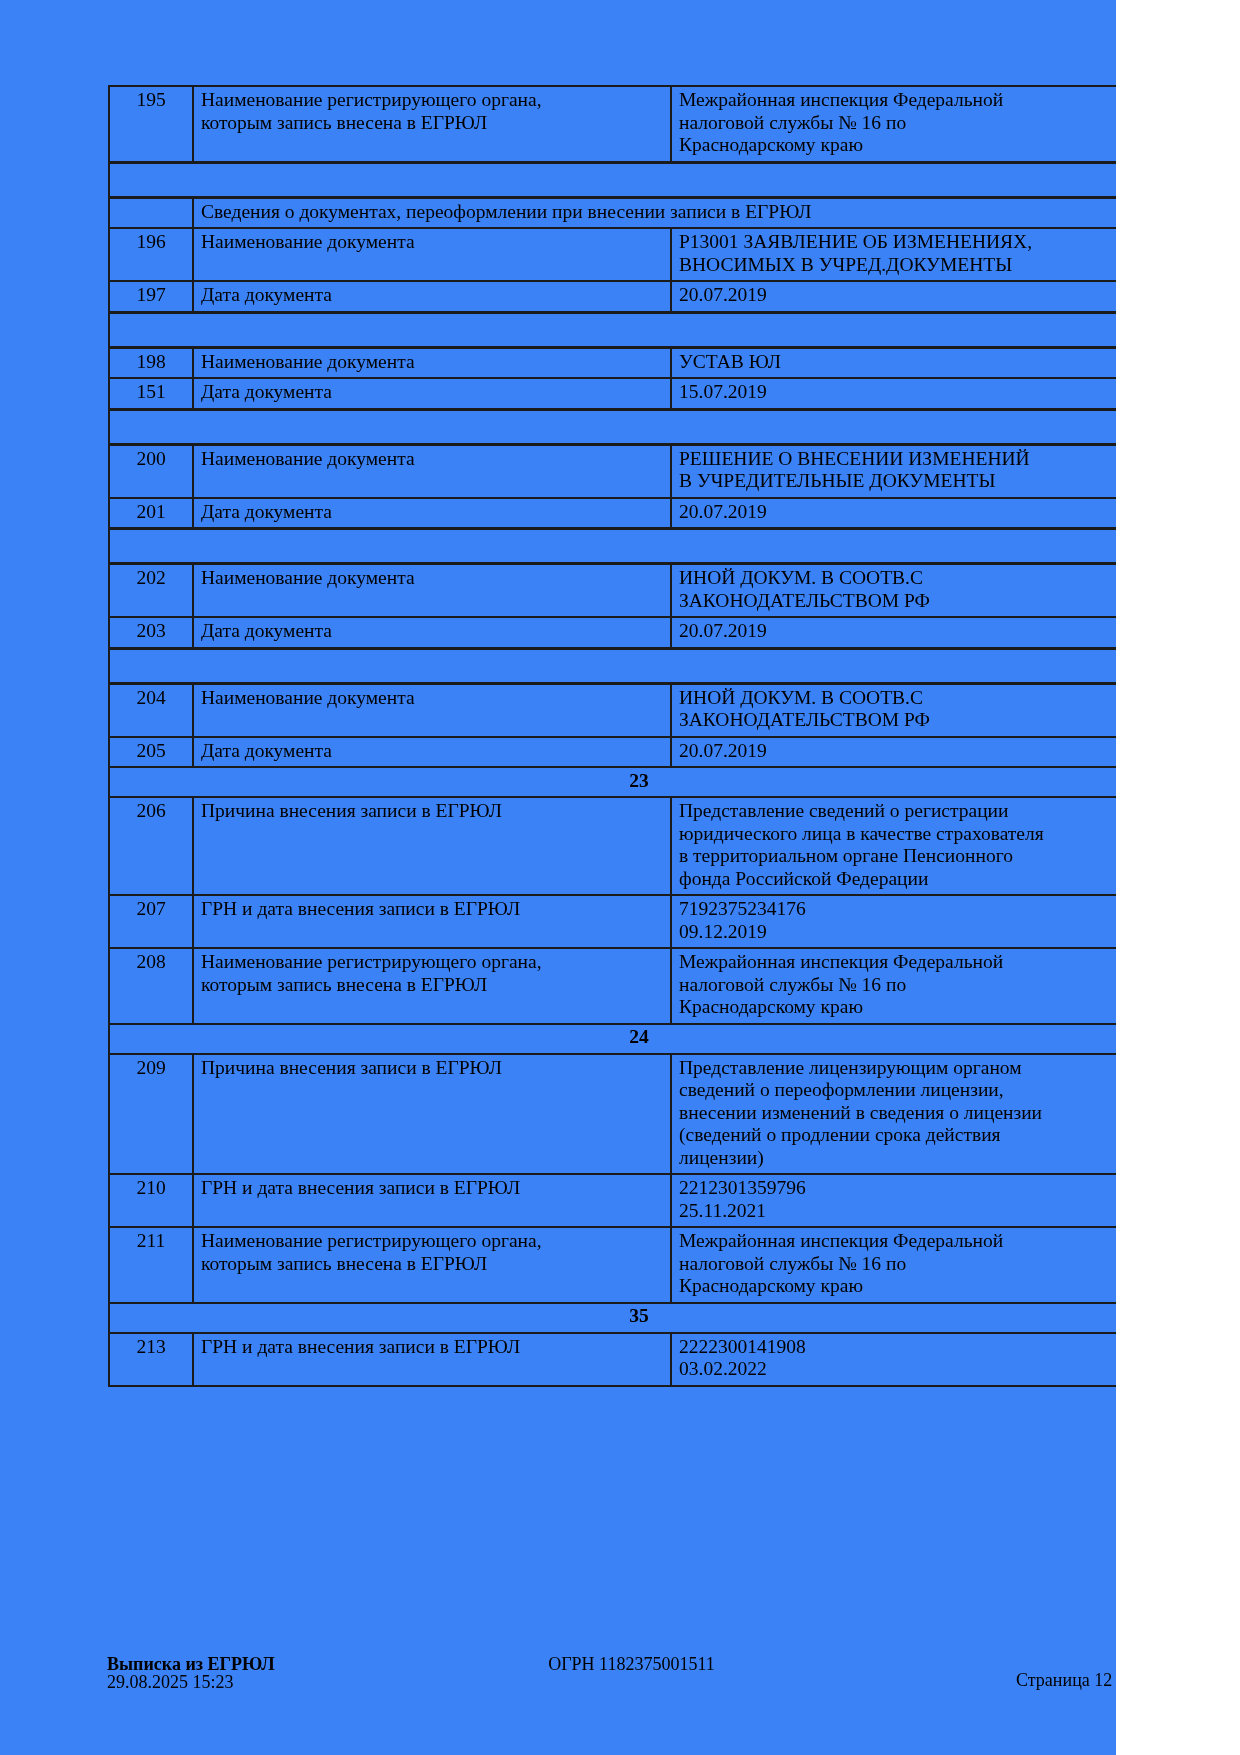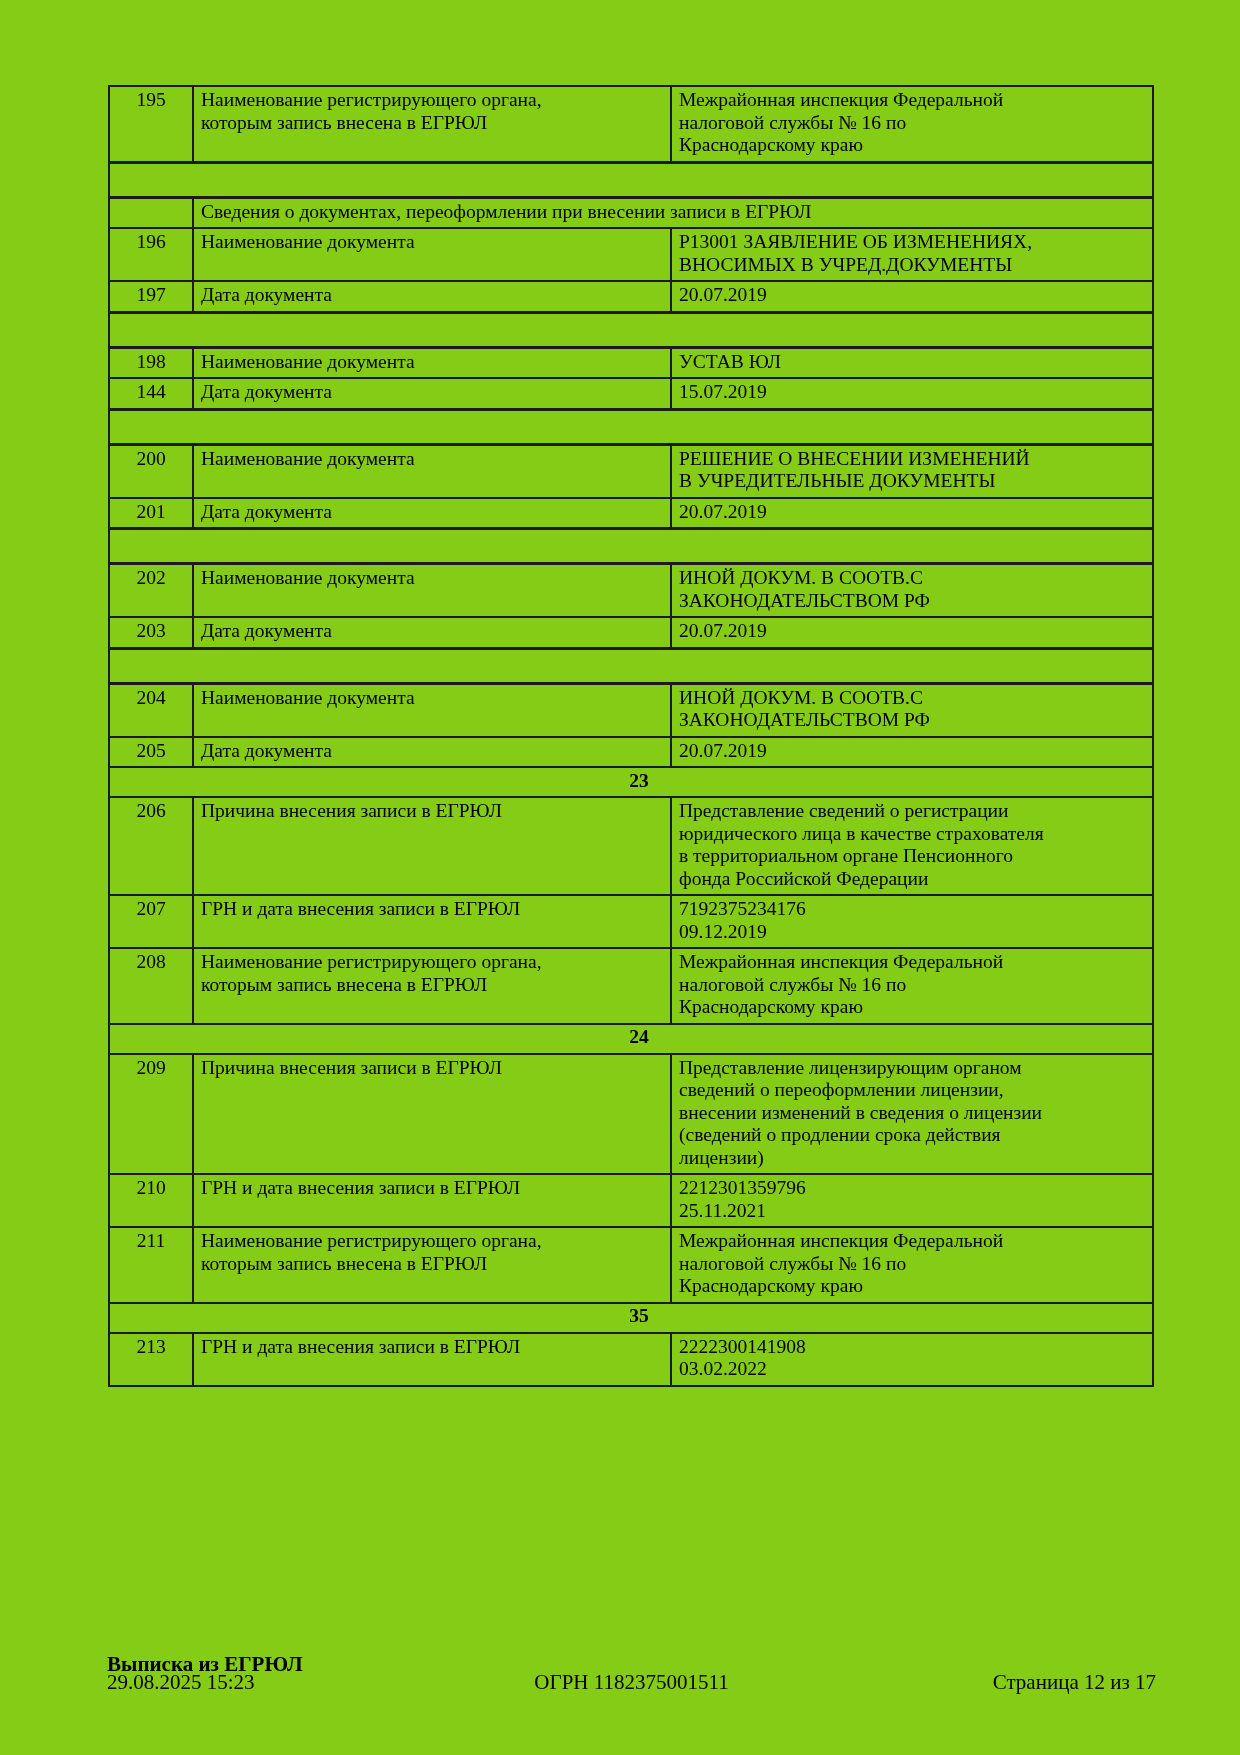--- a/index.html
+++ b/index.html
@@ -1,21 +1,21 @@
 <!DOCTYPE html>
 <html><head>
 <meta charset="utf-8">
 <style>
   * { box-sizing: border-box; }
   html, body { margin: 0; padding: 0; background: #ffffff; }
   .page {
     position: relative;
-    width: 1240px;
+    width: 1116px;
     height: 1755px;
-    background: #84cc16;
+    background: #3b82f6;
     font-family: "Liberation Serif", "DejaVu Serif", serif;
     color: #000;
     overflow: hidden;
   }
   table.doc-table {
     position: absolute;
     top: 85px;
     left: 108px;
     width: 1044px;
     border-collapse: collapse;
@@ -52,22 +52,22 @@
   }
   .doc-table tr.subheader td.subtext {
     padding-left: 7px;
   }
   .footer {
     position: absolute;
     left: 107px;
     width: 1049px;
     top: 1656px;
     display: flex;
-    align-items: flex-end;
-    font-size: 21px;
+    align-items: flex-start;
+    font-size: 18px;
     line-height: 17.5px;
   }
   .footer .f-left { flex: 1 1 0; }
   .footer .f-center { flex: 0 0 auto; text-align: center; }
   .footer .f-right { flex: 1 1 0; text-align: right; margin-top: 16px; }
   .footer .f-title { font-weight: bold; }
 </style>
 </head>
 <body>
 
@@ -108,21 +108,21 @@
         </tr>
         <tr class="spacer">
           <td colspan="3"></td>
         </tr>
         <tr class="data">
           <td class="num">198</td>
           <td class="label">Наименование документа</td>
           <td class="value">УСТАВ ЮЛ</td>
         </tr>
         <tr class="data">
-          <td class="num">144</td>
+          <td class="num">151</td>
           <td class="label">Дата документа</td>
           <td class="value">15.07.2019</td>
         </tr>
         <tr class="spacer">
           <td colspan="3"></td>
         </tr>
         <tr class="data">
           <td class="num">200</td>
           <td class="label">Наименование документа</td>
           <td class="value">РЕШЕНИЕ О ВНЕСЕНИИ ИЗМЕНЕНИЙ

